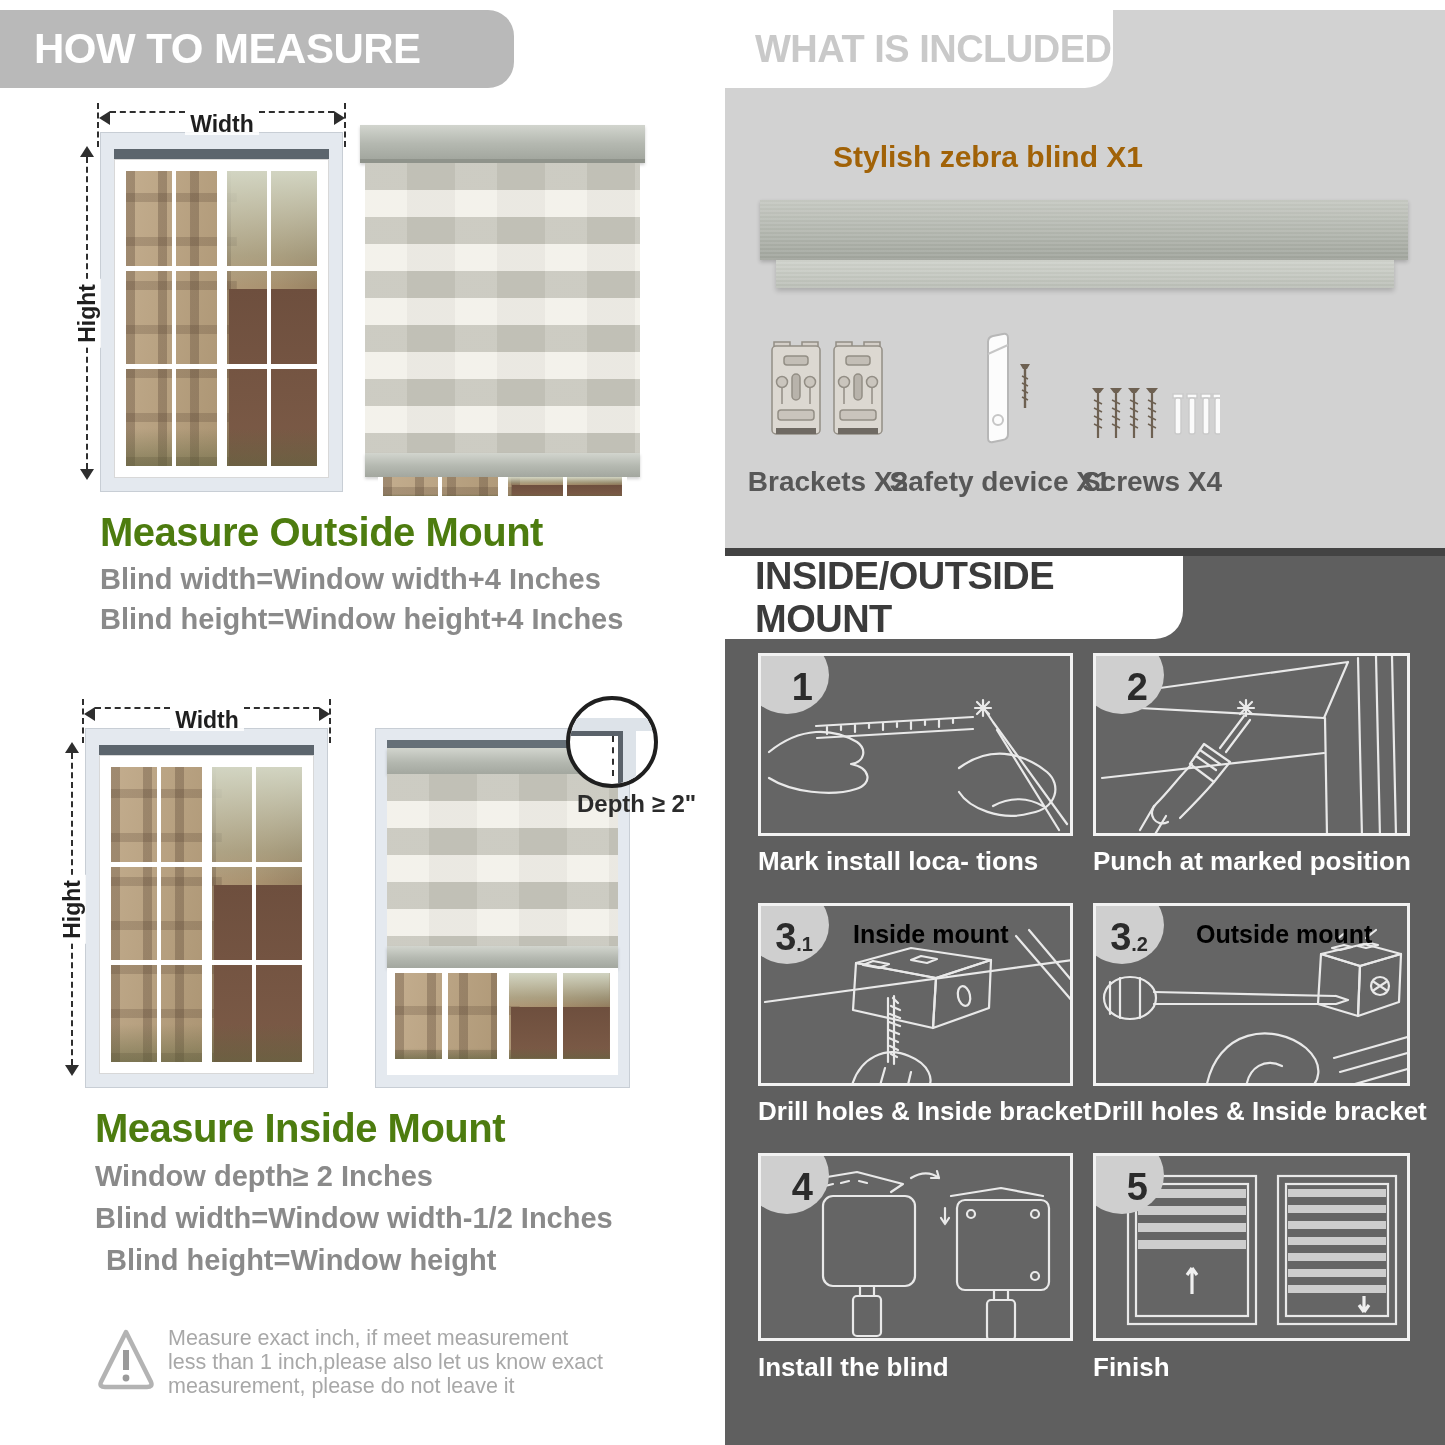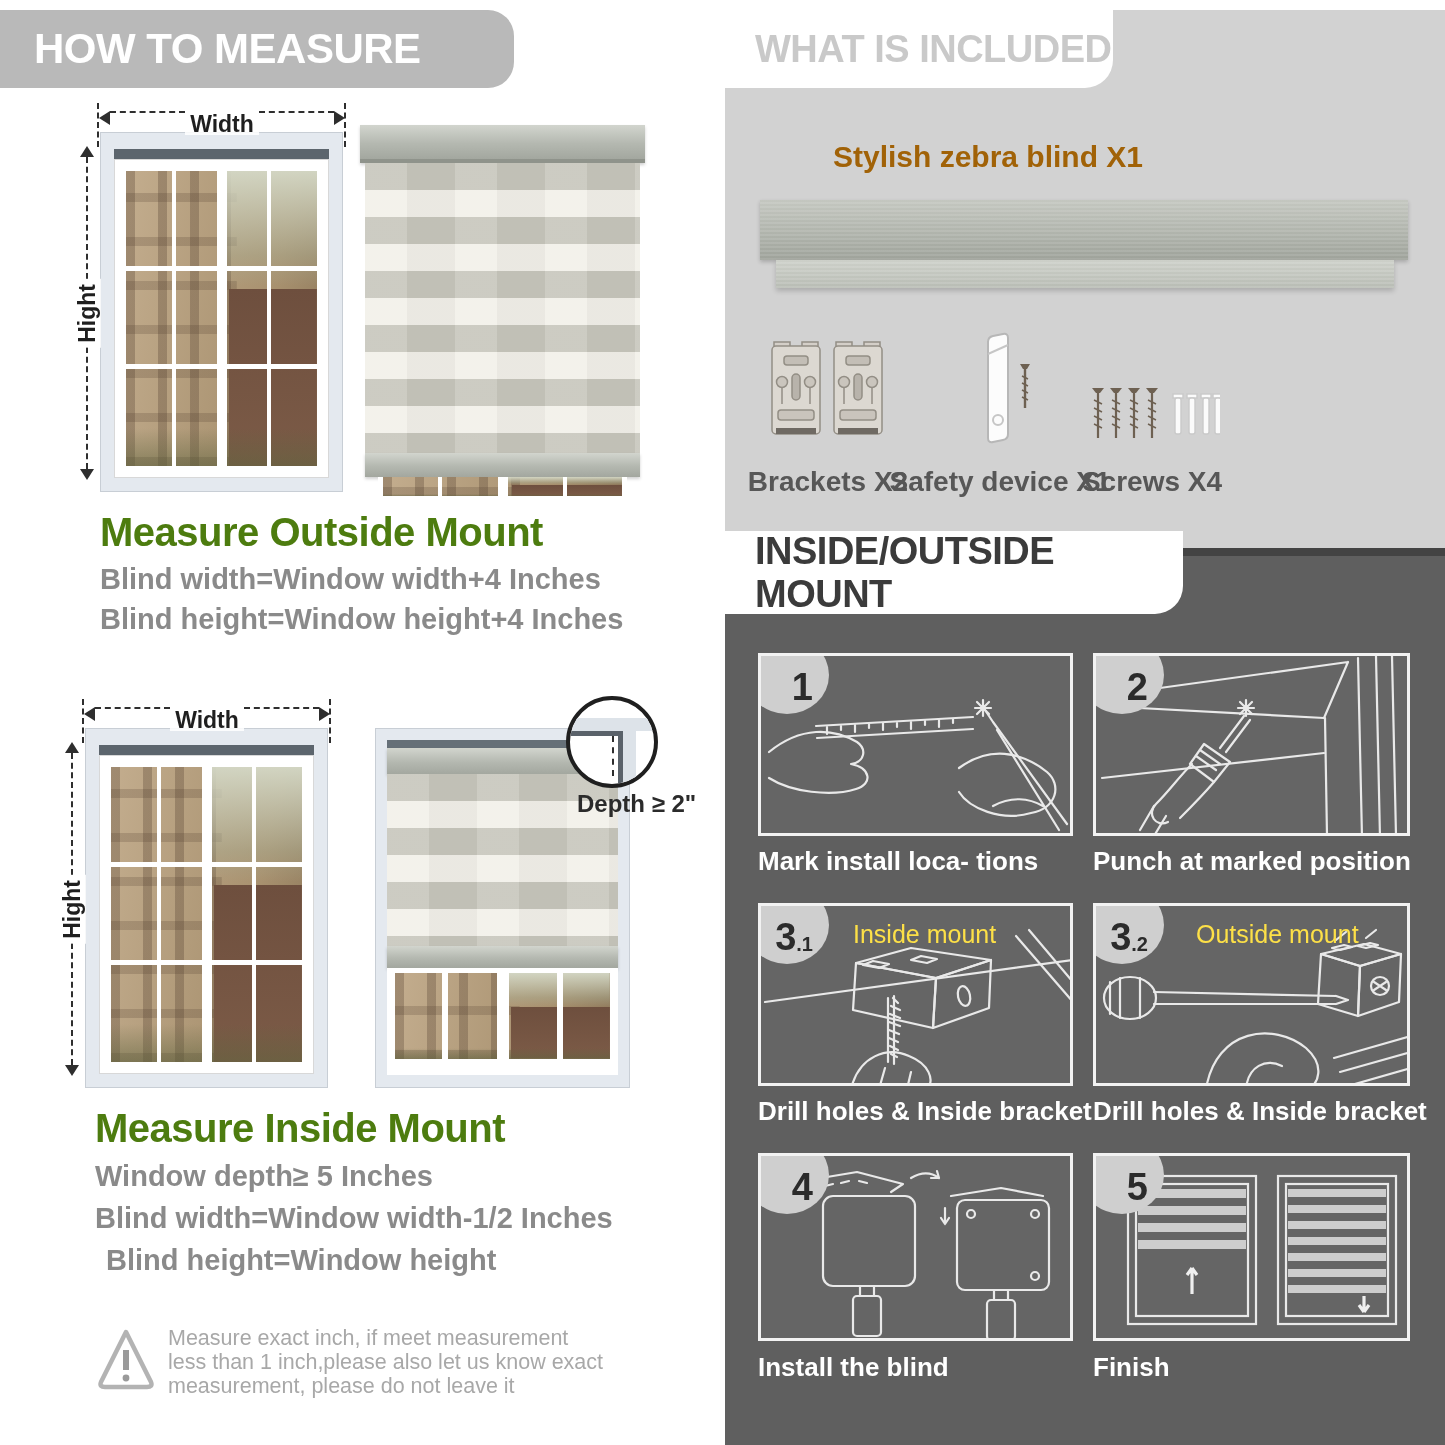--- a/index.html
+++ b/index.html
@@ -14,21 +14,21 @@
   .hdr-included{background:#fff;color:#c9c9c9;border-radius:0 0 28px 0;font-size:38px;padding-left:30px}
   .hdr-mount{background:#fff;color:#3b3b3b;border-radius:0 0 28px 0;font-size:38px;padding-left:30px}
 
   
   .h2{font-weight:bold;font-size:40px;color:#4d7c0f;letter-spacing:-0.5px}
   .formula{font-weight:bold;font-size:29px;color:#8a8a8a}
   .warn-txt{font-size:21.5px;line-height:24px;color:#a8a8a8}
   .prod-lab{font-weight:bold;font-size:30px;color:#a16207}
   .item-lab{font-weight:bold;font-size:28px;color:#575757}
   .step-cap{font-weight:bold;font-size:26px;color:#fff}
-  .step-lab{font-weight:normal;font-size:25px;color:#fde047}
+  .step-lab{font-weight:bold;font-size:25px;color:#000000}
   .mlab{font-weight:bold;font-size:23px;color:#1f1f1f;padding:0 5px;background:rgba(255,255,255,.85)}
   .vlab{writing-mode:vertical-rl;transform:rotate(180deg);font-weight:bold;font-size:23px;color:#1f1f1f;
         padding:5px 0;background:rgba(255,255,255,.85)}
   .depth-lab{font-weight:bold;font-size:24px;color:#2b2b2b}
 
   
   .mw{display:flex;}
   .mh2{display:flex;flex-direction:column;align-items:center}
   .dashh{flex:1;height:0;border-top:2px dashed #2e2e2e}
   .dashv{flex:1;width:0;border-left:2px dashed #2e2e2e}
@@ -193,21 +193,21 @@
   <div class="callout abs" style="left:566px;top:696px;width:92px;height:92px">
     <div class="co-band-t"></div>
     <div class="co-band-r"></div>
     <div class="co-edge-t"></div>
     <div class="co-edge-r"></div>
     <div class="co-dash"></div>
   </div>
   <div class="depth-lab abs nw" style="left:577px;top:790px">Depth ≥ 2"</div>
 
   <div class="h2 abs nw" style="left:95px;top:1106px">Measure Inside Mount</div>
-  <div class="formula abs nw" style="left:95px;top:1160px">Window depth≥ 5 Inches</div>
+  <div class="formula abs nw" style="left:95px;top:1160px">Window depth≥ 2 Inches</div>
   <div class="formula abs nw" style="left:95px;top:1202px">Blind width=Window width-1/2 Inches</div>
   <div class="formula abs nw" style="left:106px;top:1244px">Blind height=Window height</div>
 
   <svg class="abs" style="left:96px;top:1324px" width="60" height="70" viewBox="0 0 60 70">
     <path d="M30,8 L55,58 Q57,63 51,63 L9,63 Q3,63 5,58 Z" fill="none" stroke="#b3b3b3" stroke-width="4.5" stroke-linejoin="round"></path>
     <line x1="30" y1="26" x2="30" y2="46" stroke="#9a9a9a" stroke-width="6"></line>
     <circle cx="30" cy="54" r="3.4" fill="#9a9a9a"></circle>
   </svg>
   <div class="warn-txt abs" style="left:168px;top:1326px;width:440px">Measure exact inch, if meet measurement less than 1 inch,please also let us know exact measurement, please do not leave it</div>
 
@@ -308,21 +308,21 @@
         </g>
     </g>
   </svg>
 
   <div class="item-lab abs nw" style="left:828px;top:466px;transform:translateX(-50%)">Brackets X2</div>
   <div class="item-lab abs nw" style="left:1000px;top:466px;transform:translateX(-50%)">Safety device X1</div>
   <div class="item-lab abs nw" style="left:1152px;top:466px;transform:translateX(-50%)">Screws X4</div>
 
   <div class="panel-mount abs" style="left:725px;top:548px;width:720px;height:897px"></div>
   <div class="panel-mount-strip abs" style="left:725px;top:548px;width:720px;height:8px"></div>
-  <div class="hdr hdr-mount abs" style="left:725px;top:531px;width:428px;height:83px">
+  <div class="hdr hdr-mount abs" style="left:725px;top:556px;width:428px;height:83px">
     <span>INSIDE/OUTSIDE MOUNT</span>
   </div>
 
   <div class="step abs" style="left:758px;top:653px;width:315px;height:183px">
     <svg width="315" height="183" viewBox="0 0 315 183" fill="none" stroke="#e9e9e9" stroke-width="2.2" stroke-linecap="round" stroke-linejoin="round">
       <path d="M55,70 L212,61 M56,82 L212,73"></path>
       <path d="M66,71 l0,7 M80,70 l0,4 M94,69 l0,7 M108,68 l0,4 M122,67 l0,7 M136,67 l0,4 M150,66 l0,7 M164,65 l0,4 M178,64 l0,7 M192,63 l0,4"></path>
       <path d="M214,52 L230,52 M222,44 L222,60 M216,46 L228,58 M228,46 L216,58"></path>
       <path d="M8,96 C40,70 72,72 96,86 C106,93 104,106 90,108 C110,112 112,128 95,133 C70,141 30,136 8,122"></path>
       <path d="M306,168 L232,66 L224,54"></path>

